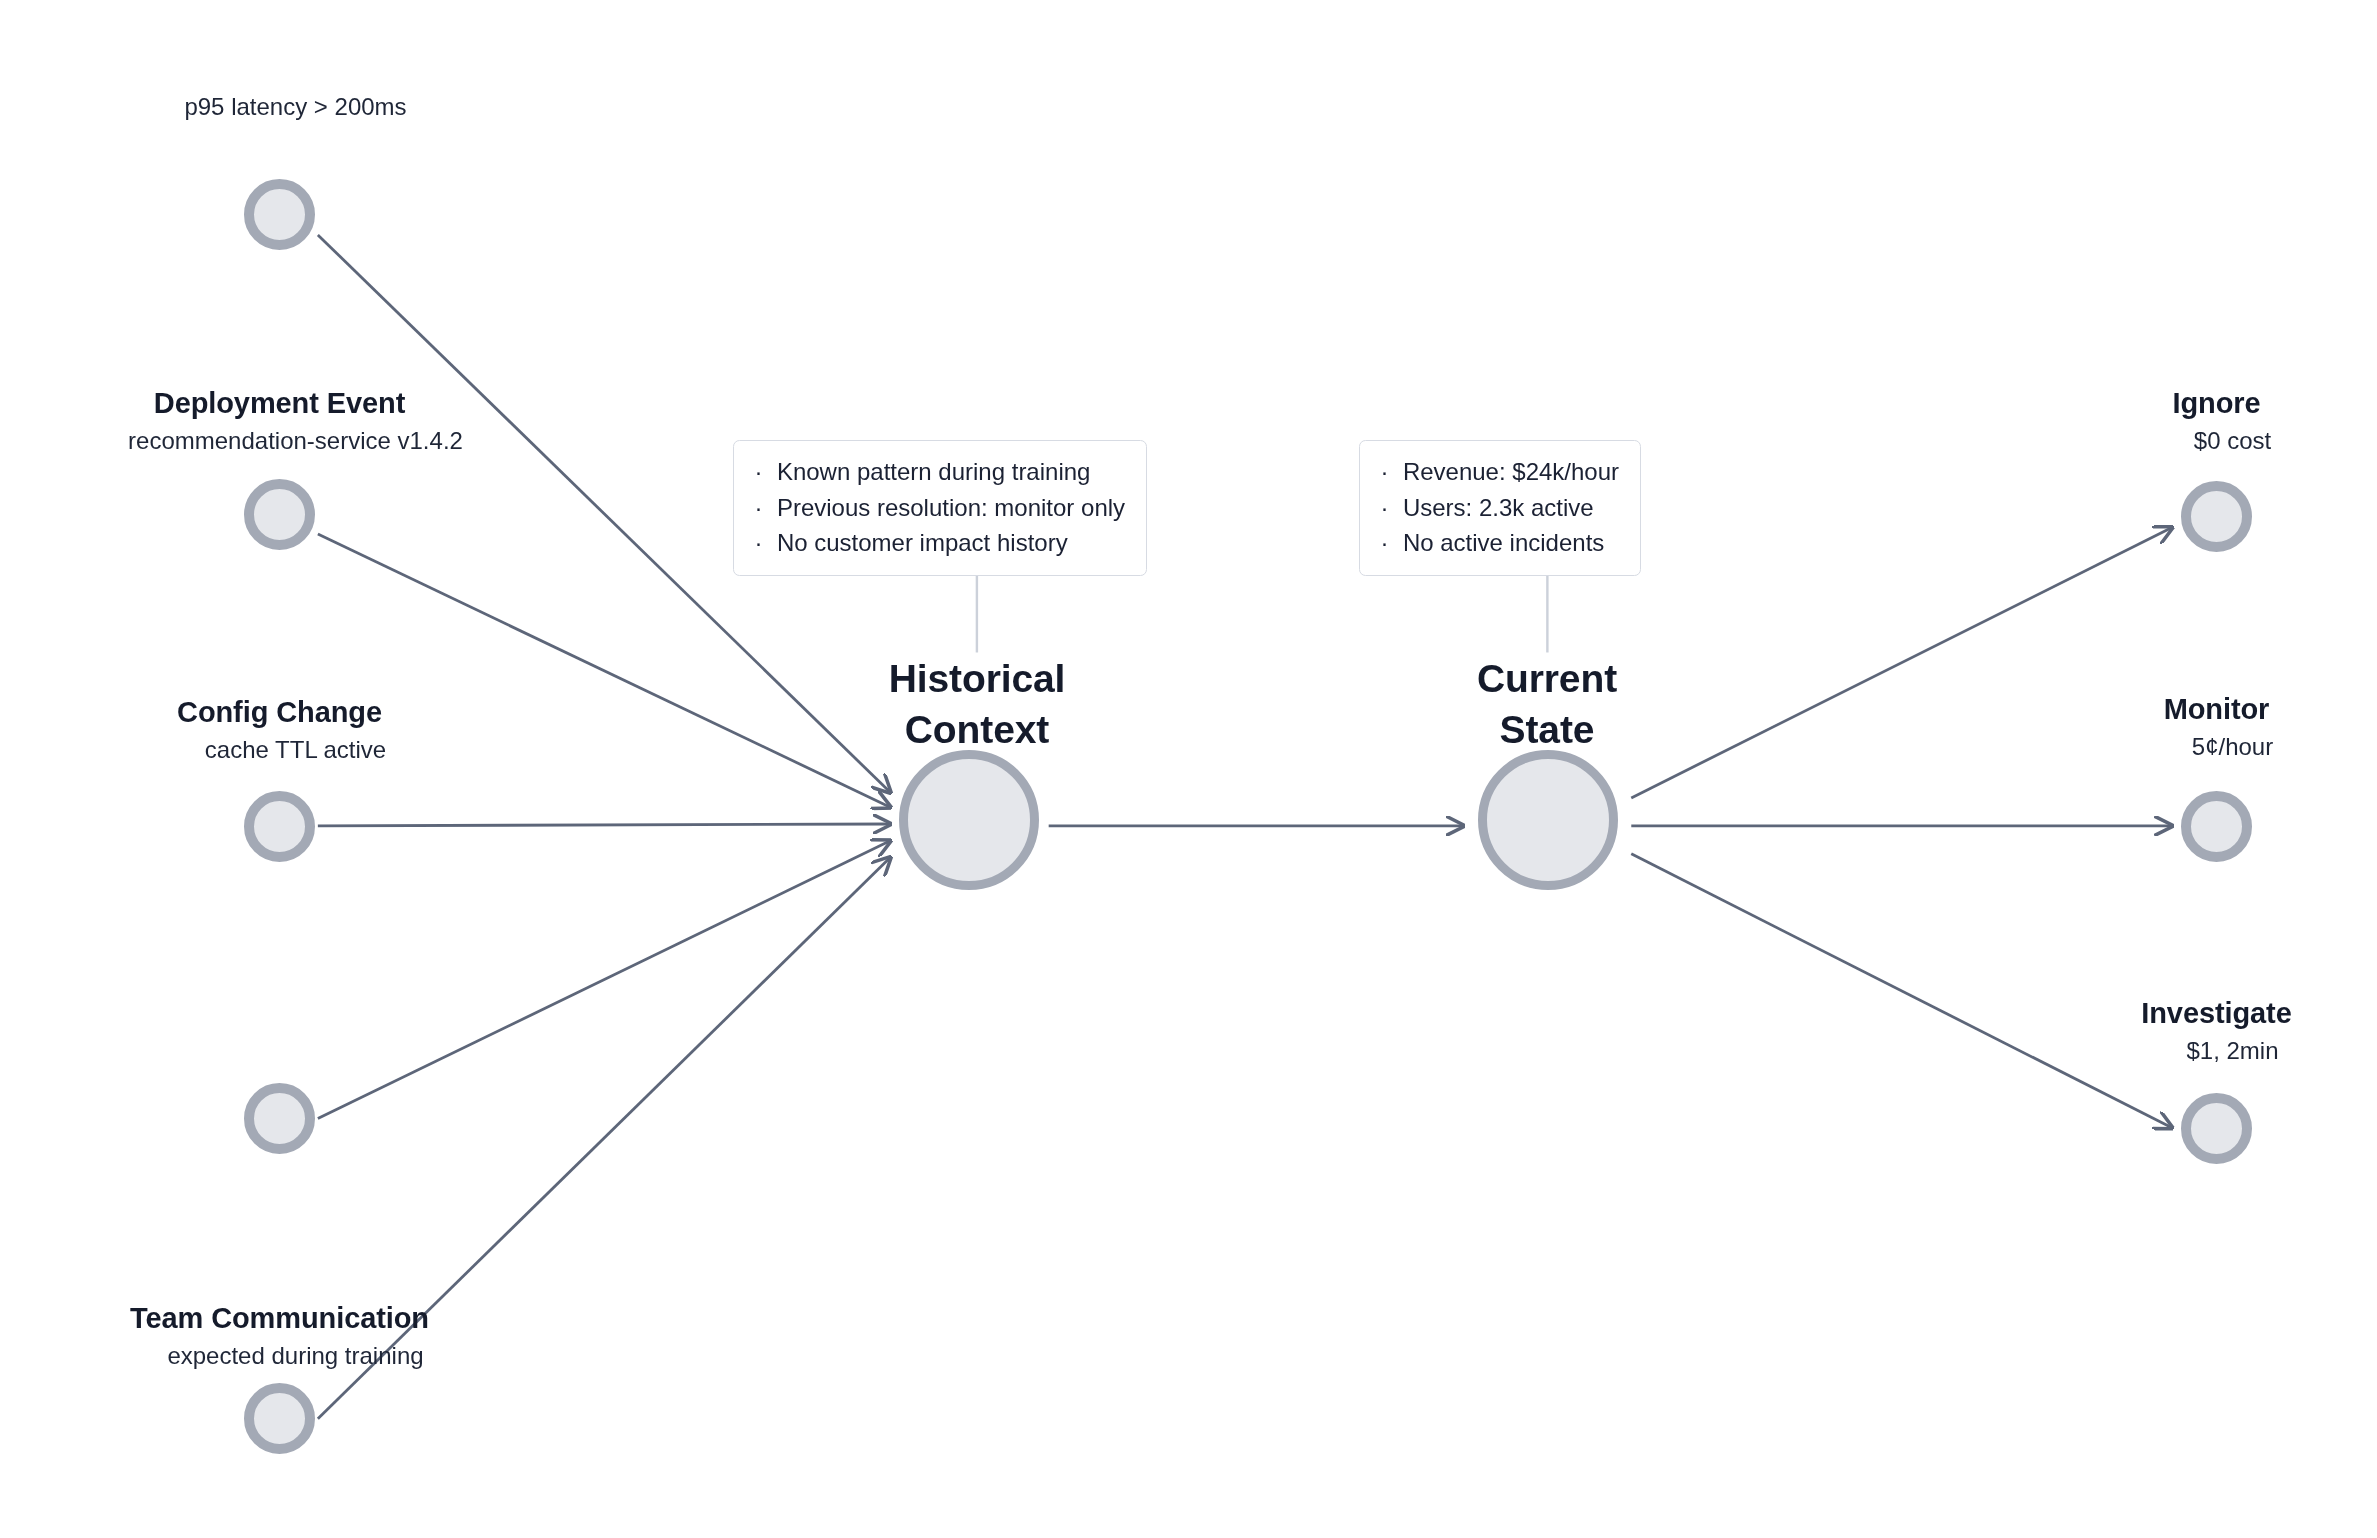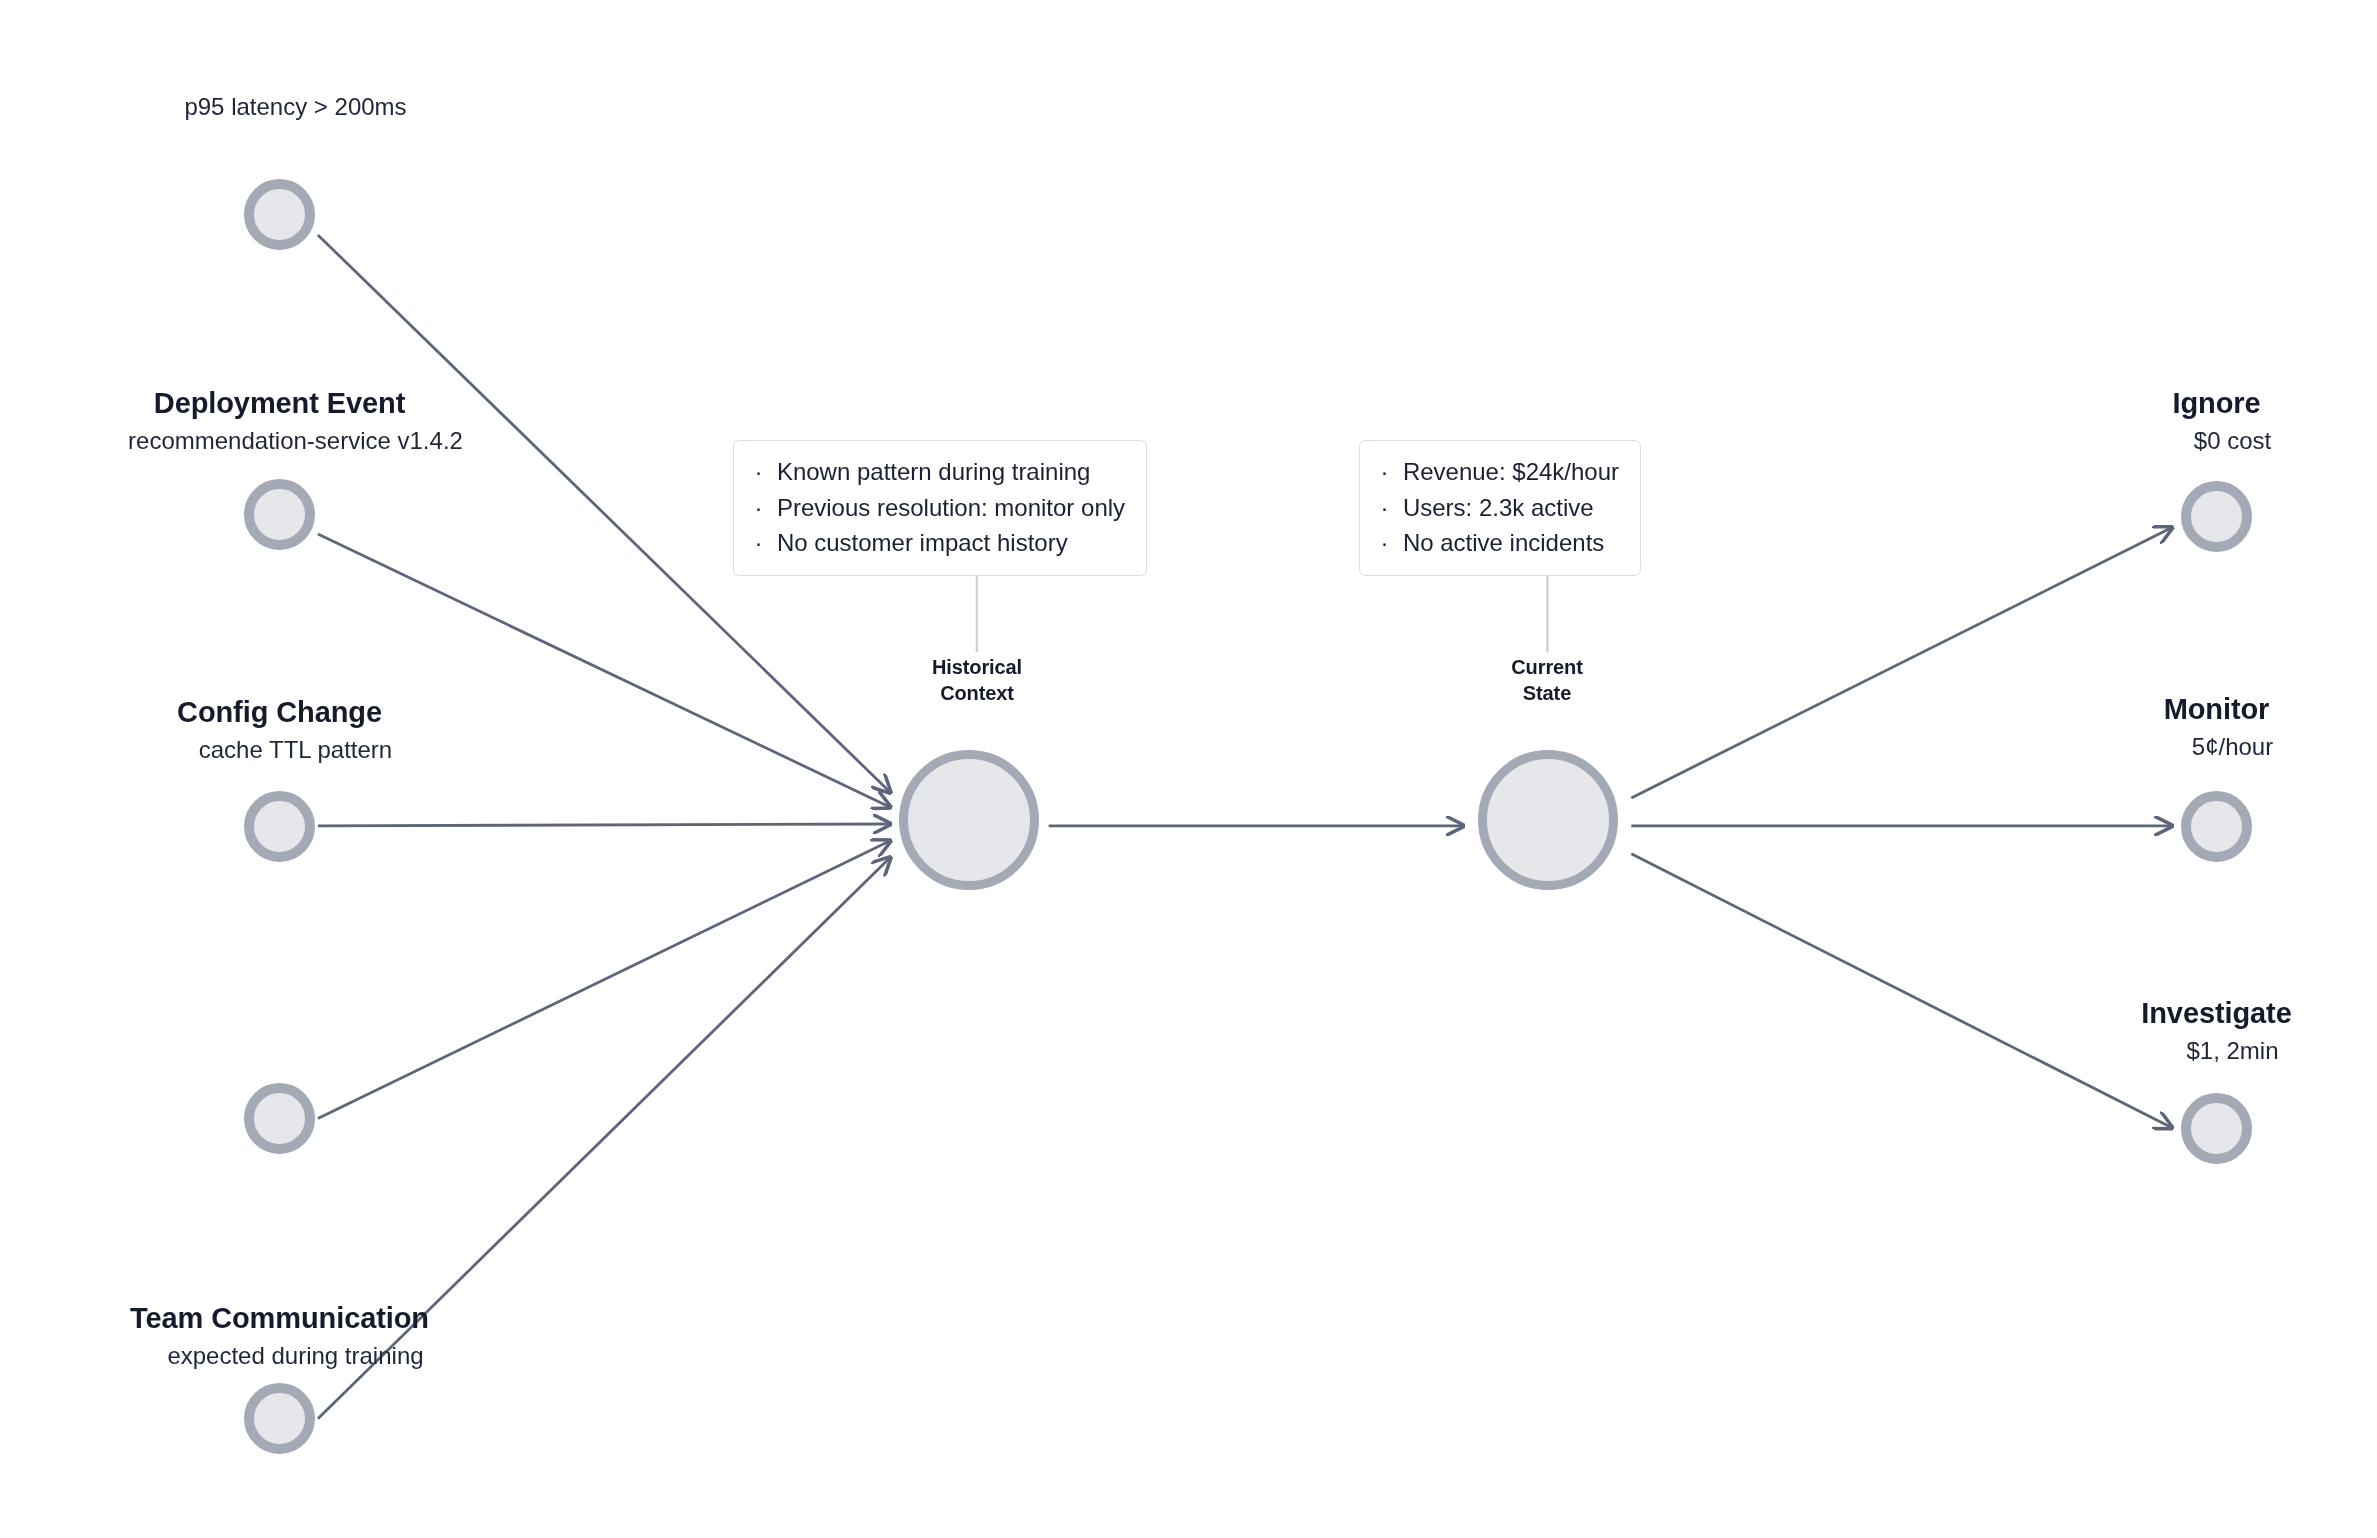--- a/index.html
+++ b/index.html
@@ -53,21 +53,21 @@
   .label .sub {
     display: block;
     font-weight: normal;
     font-size: 24px;
     color: #1f2637;
     line-height: 1.22;
     margin-top: 5.6px;
     padding-left: 32px;
   }
   .label.center .title {
-    font-size: 20px;
+    font-size: 39px;
     line-height: 1.3;
   }
   .annot {
     position: absolute;
     box-sizing: border-box;
     background: #ffffff;
     border: 1.5px solid #d7dbe3;
     border-radius: 6.5px;
     padding: 13px 20.5px 14px 20.5px;
   }
@@ -120,21 +120,21 @@
   <div class="node small" style="left:244px; top:179px;"></div>
 
   <div class="label" style="left:0px; top:386px; width:559px;">
     <span class="title">Deployment Event</span>
     <span class="sub">recommendation-service v1.4.2</span>
   </div>
   <div class="node small" style="left:244px; top:479px;"></div>
 
   <div class="label" style="left:0px; top:651px; width:559px;margin-top:44px;">
     <span class="title">Config Change</span>
-    <span class="sub">cache TTL pattern</span>
+    <span class="sub">cache TTL active</span>
   </div>
   <div class="node small" style="left:244px; top:791px;"></div>
 
   <div class="node small" style="left:244px; top:1083px;"></div>
 
   <div class="label" style="left:0px; top:1301px; width:559px;">
     <span class="title">Team Communication</span>
     <span class="sub">expected during training</span>
   </div>
   <div class="node small" style="left:244px; top:1383px;"></div>

